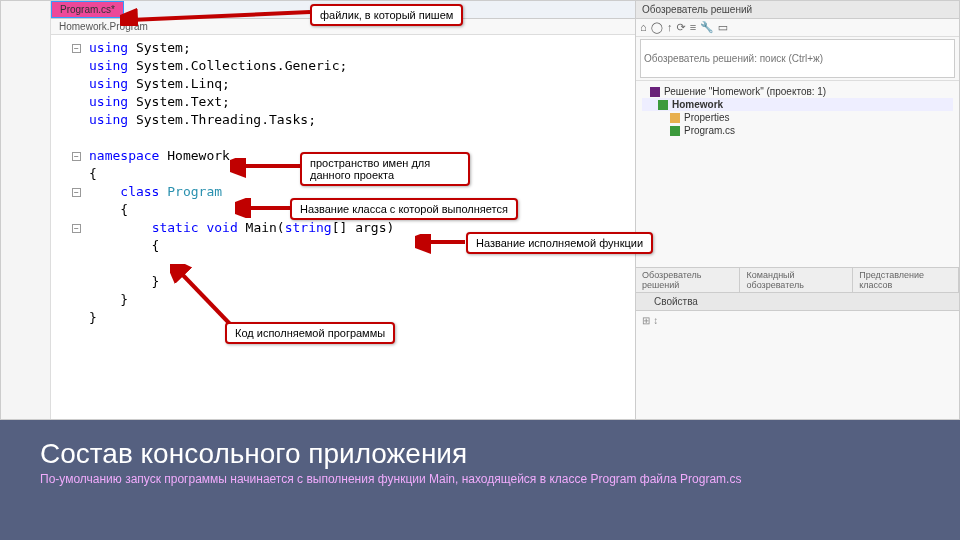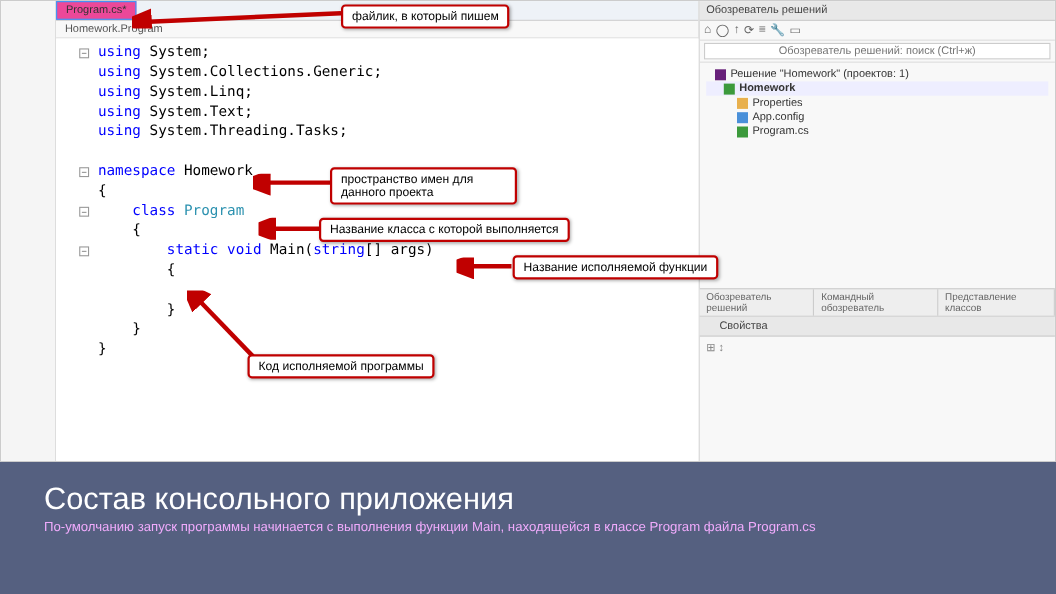--- a/index.html
+++ b/index.html
@@ -16,21 +16,21 @@
   .code { flex: 1; white-space: pre; color: #000; }
   .kw { color: #0000ff; }
   .type { color: #2b91af; }
   .ns { color: #000; }
   .foldbox { display: inline-block; width: 9px; height: 9px; border: 1px solid #999; font-size: 8px; line-height: 7px; text-align: center; color: #666; margin-right: 4px; vertical-align: middle; }
   .rpanel { width: 324px; border-left: 1px solid #ccc; background: #f8f8f8; display: flex; flex-direction: column; font-size: 10px; }
   .rpanel .hdr { padding: 3px 6px; background: #e8e8e8; border-bottom: 1px solid #ccc; color: #444; }
   .rpanel .toolbar { padding: 2px 4px; display: flex; gap: 4px; font-size: 11px; color: #666; border-bottom: 1px solid #ddd; }
   .rpanel .toolbar span { cursor: pointer; }
   .searchrow { padding: 2px 4px; border-bottom: 1px solid #ddd; }
-  .searchrow input { width: 100%; font-size: 10px; border: 1px solid #ccc; padding: 1px 3px; text-align: center; }
+  .searchrow input { width: 100%; font-size: 10px; border: 1px solid #ccc; padding: 13px 3px; }
   .tree { padding: 4px 6px; flex: 0 0 auto; }
   .tree-item { padding: 1px 0 1px 8px; color: #333; display: flex; align-items: center; gap: 4px; }
   .tree-item.bold { font-weight: bold; background: #eef; }
   .tree-icon { width: 10px; height: 10px; display: inline-block; }
   .tree-icon.csharp { background: #68217a; }
   .tree-icon.folder { background: #e8b04d; }
   .tree-icon.ref { background: #888; }
   .tree-icon.cfg { background: #4a90d9; }
   .tree-icon.cs { background: #3c9a3c; }
   .tab-row { display: flex; border-top: 1px solid #ccc; border-bottom: 1px solid #ccc; font-size: 9px; background: #eee; }
@@ -101,24 +101,20 @@
       </div>
       <div class="tree-item bold" style="padding-left:16px">
         <span class="tree-icon cs"></span>
         <span>Homework</span>
       </div>
       <div class="tree-item" style="padding-left:28px">
         <span class="tree-icon folder"></span>
         <span>Properties</span>
       </div>
       <div class="tree-item" style="padding-left:28px">
-        <span class="tree-icon cfg"></span>
-        <span>App.config</span>
-      </div>
-      <div class="tree-item" style="padding-left:28px">
         <span class="tree-icon cs"></span>
         <span>Program.cs</span>
       </div>
     </div>
     <div style="flex:1"></div>
     <div class="tab-row">
       <span>Обозреватель решений</span>
       <span>Командный обозреватель</span>
       <span>Представление классов</span>
     </div>

